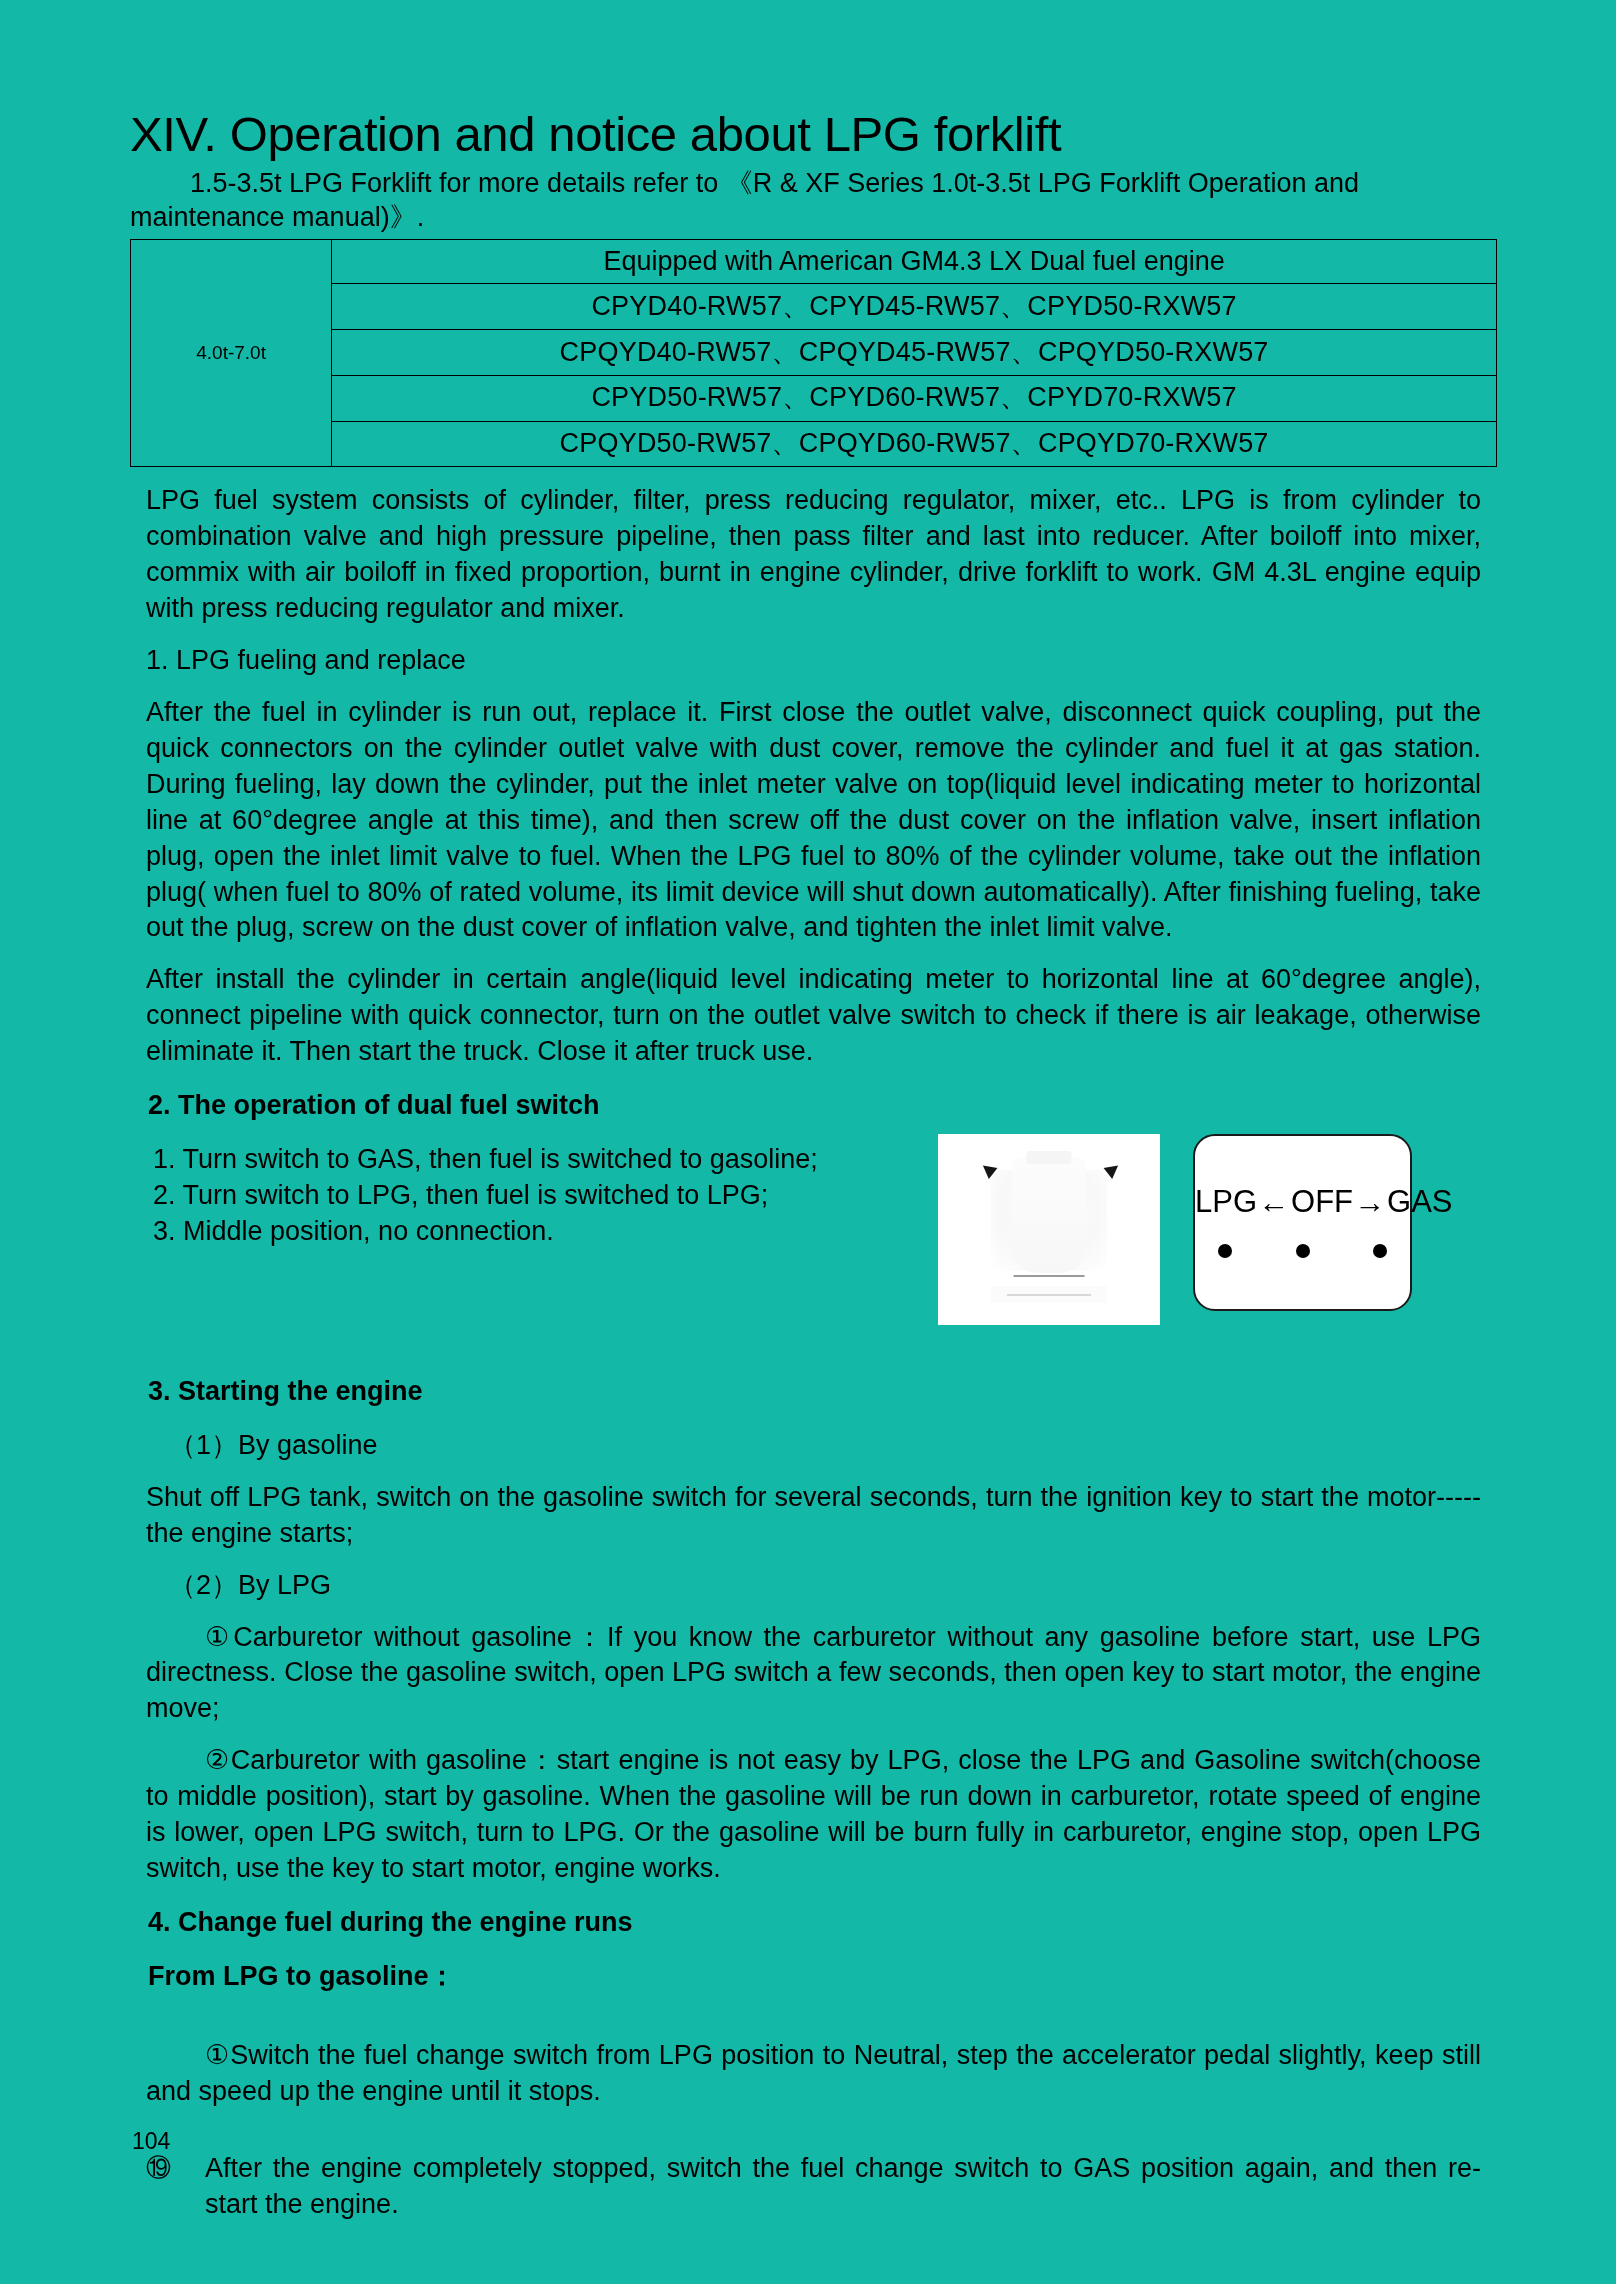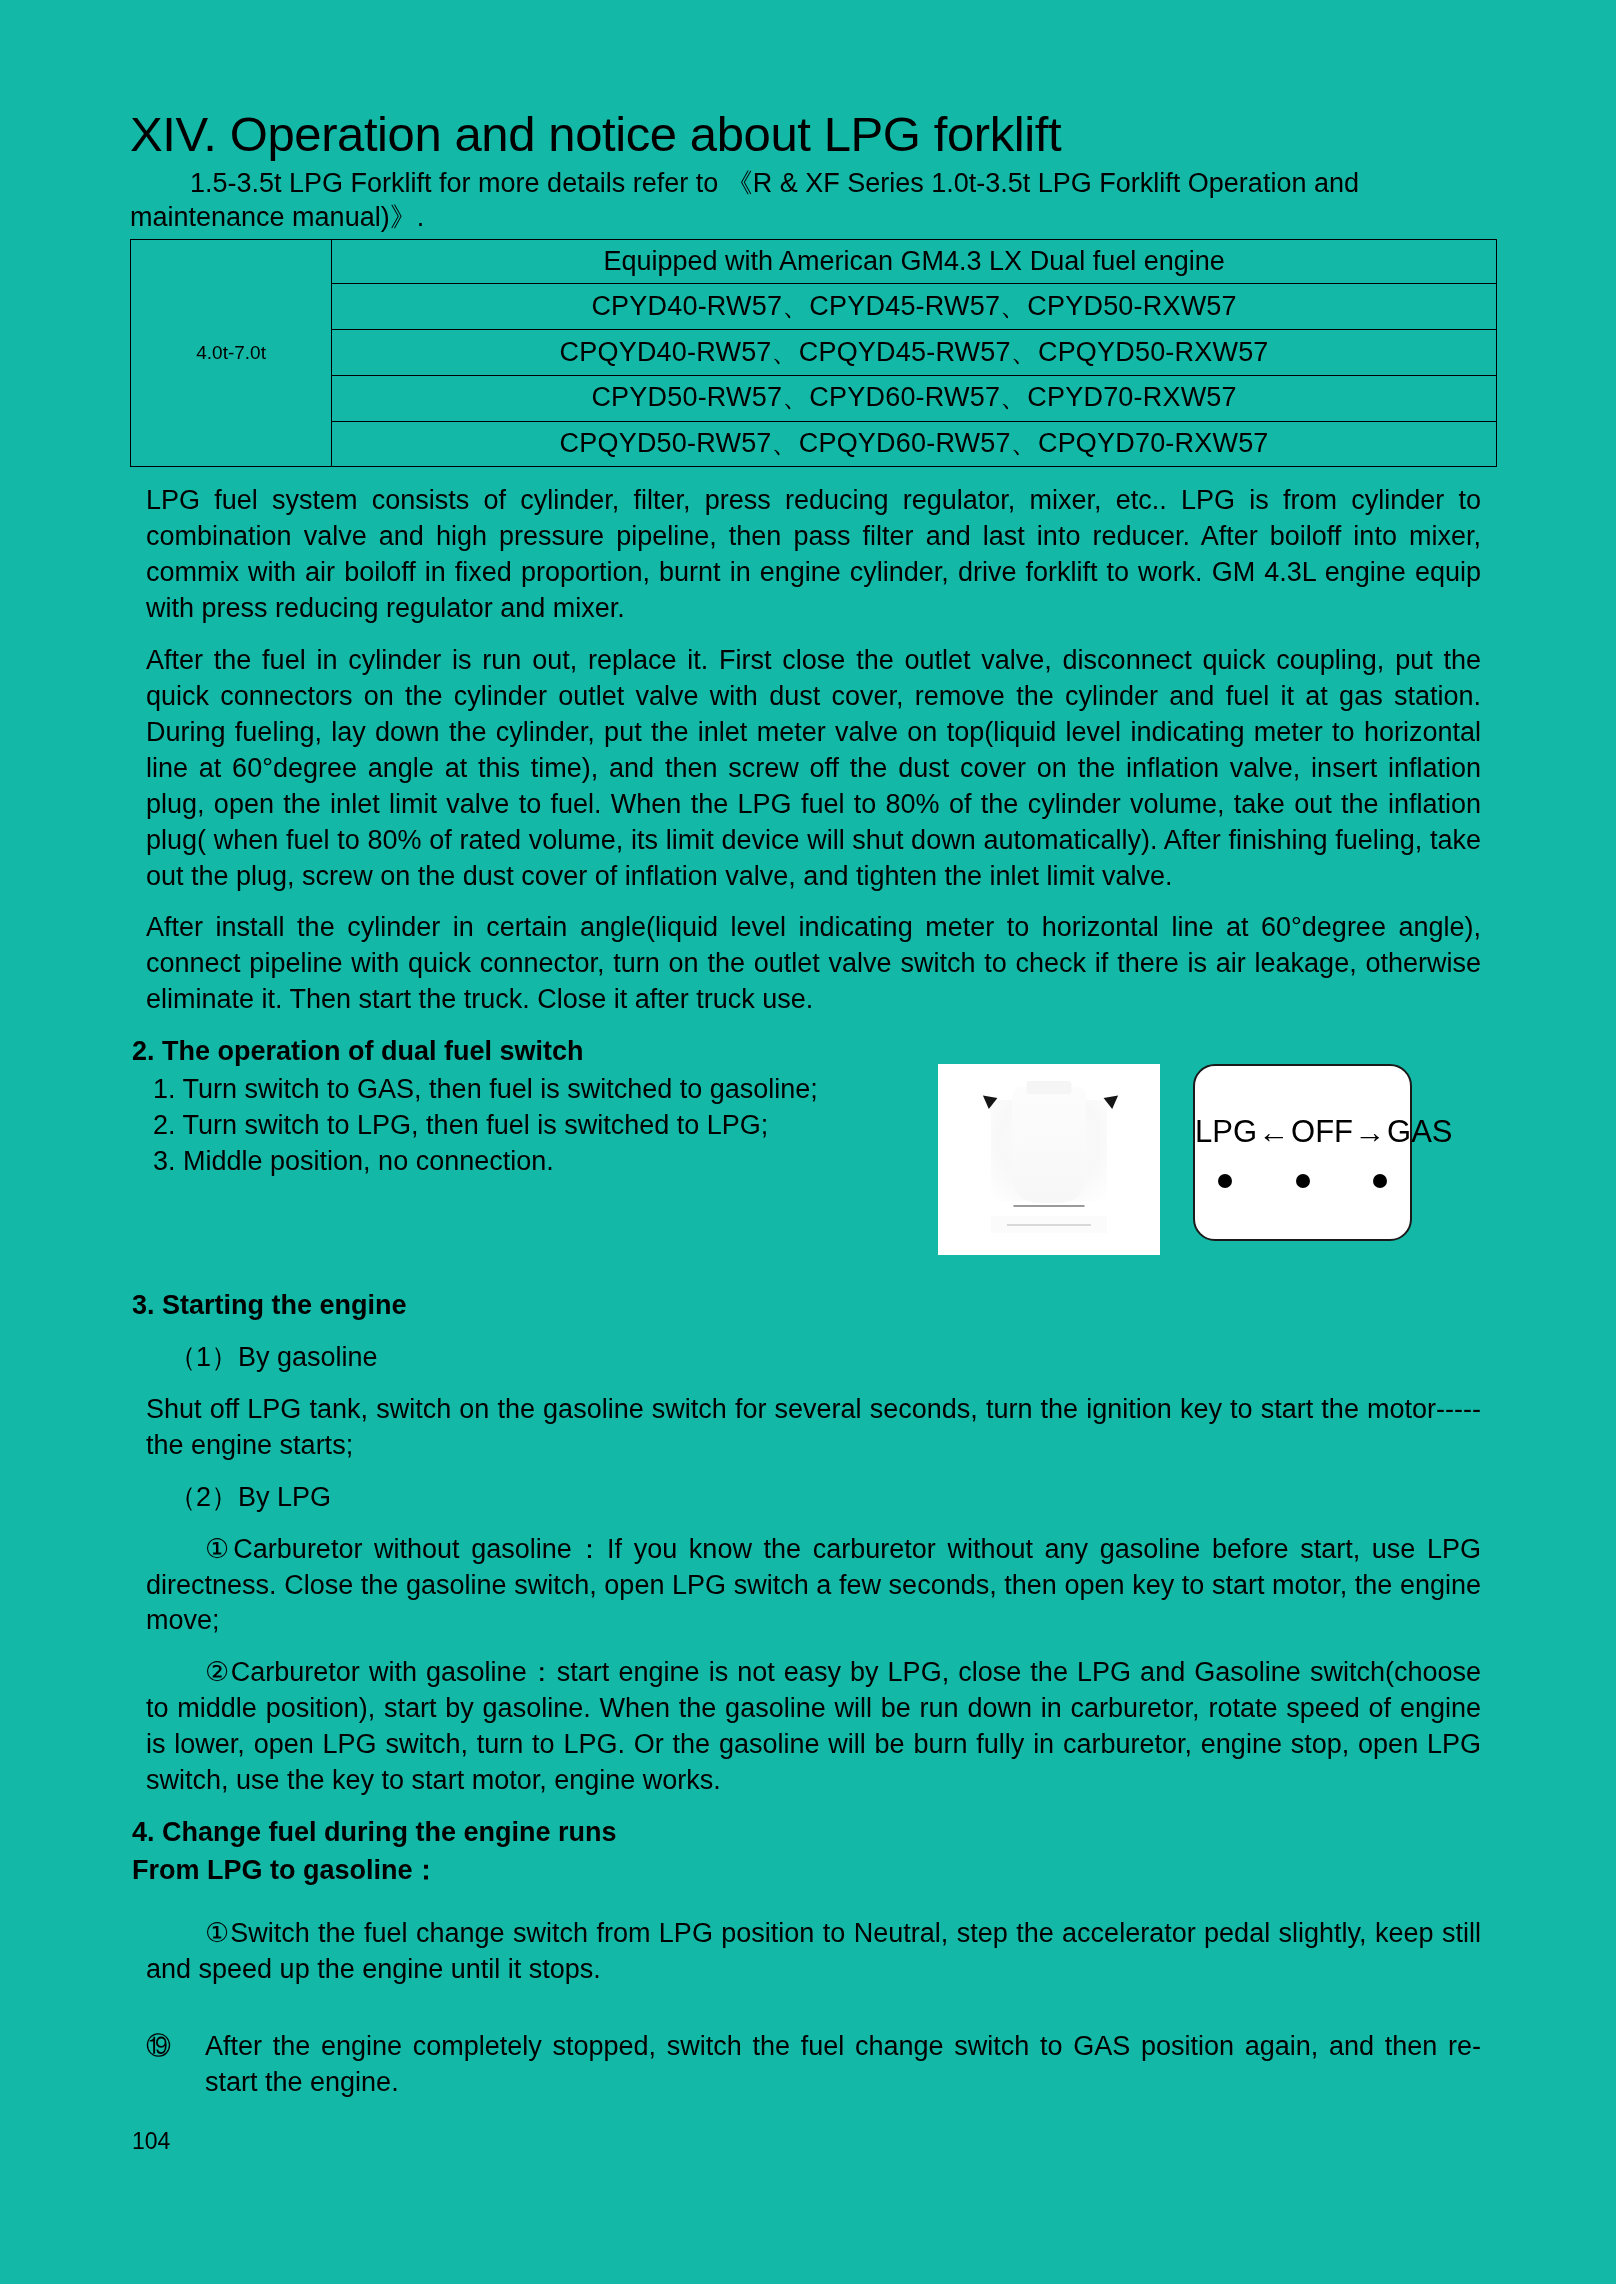--- a/index.html
+++ b/index.html
@@ -79,21 +79,21 @@
     line-height: 1.33;
     margin: 16px;
     text-align: justify;
     text-justify: inter-word;
   }
   p.body.jfull { text-align: justify; }
   p.plain { text-align: left; }
   h3.sec {
     font-size: 27px;
     font-weight: bold;
-    margin: 2px;
+    margin: 18px;
     line-height: 1.33;
   }
   .indent1 { padding-left: 23px; }
   .indent-hang {
     padding-left: 59px;
     text-indent: 0;
   }
   .loose { line-height: 1.72; }
 
   
@@ -275,20 +275,21 @@
           <td class="model">CPYD50-RW57、CPYD60-RW57、CPYD70-RXW57</td>
         </tr>
         <tr>
           <td class="model">CPQYD50-RW57、CPQYD60-RW57、CPQYD70-RXW57</td>
         </tr>
       </tbody>
     </table>
 
     <p class="body jfull">LPG fuel system consists of cylinder, filter, press reducing regulator, mixer, etc.. LPG is from cylinder to combination valve and high pressure pipeline, then pass filter and last into reducer. After boiloff into mixer, commix with air boiloff in fixed proportion, burnt in engine cylinder, drive forklift to work. GM 4.3L engine equip with press reducing regulator and mixer.</p>
 
+    <p class="body plain">1. LPG fueling and replace</p>
 
     <p class="body jfull">After the fuel in cylinder is run out, replace it. First close the outlet valve, disconnect quick coupling, put the quick connectors on the cylinder outlet valve with dust cover, remove the cylinder and fuel it at gas station. During fueling, lay down the cylinder, put the inlet meter valve on top(liquid level indicating meter to horizontal line at 60°degree angle at this time), and then screw off the dust cover on the inflation valve, insert inflation plug, open the inlet limit valve to fuel. When the LPG fuel to 80% of the cylinder volume, take out the inflation plug( when fuel to 80% of rated volume, its limit device will shut down automatically). After finishing fueling, take out the plug, screw on the dust cover of inflation valve, and tighten the inlet limit valve.</p>
 
     <p class="body jfull">After install the cylinder in certain angle(liquid level indicating meter to horizontal line at 60°degree angle), connect pipeline with quick connector, turn on the outlet valve switch to check if there is air leakage, otherwise eliminate it. Then start the truck. Close it after truck use.</p>
 
     <h3 class="sec"><span>2. </span><span>The operation of dual fuel switch</span></h3>
 
     <div class="switch-block">
       <div class="switch-text">
         <p class="body jfull indent1">1. Turn switch to GAS, then fuel is switched to gasoline;</p>

